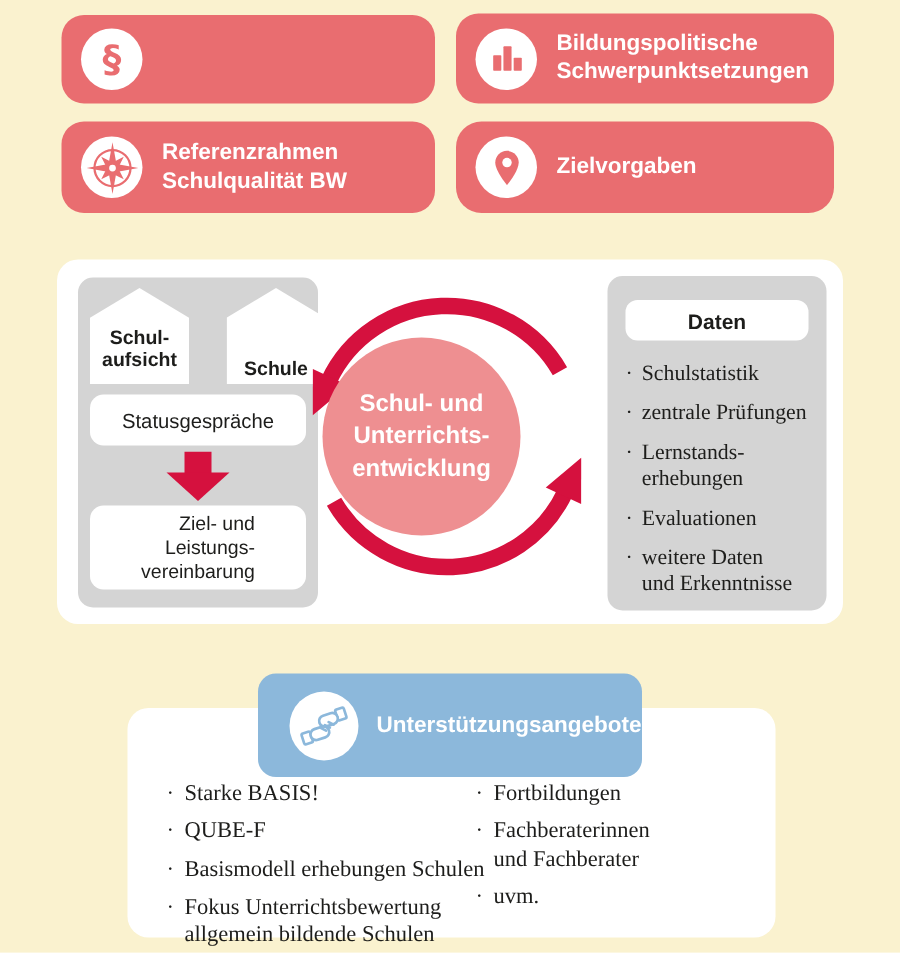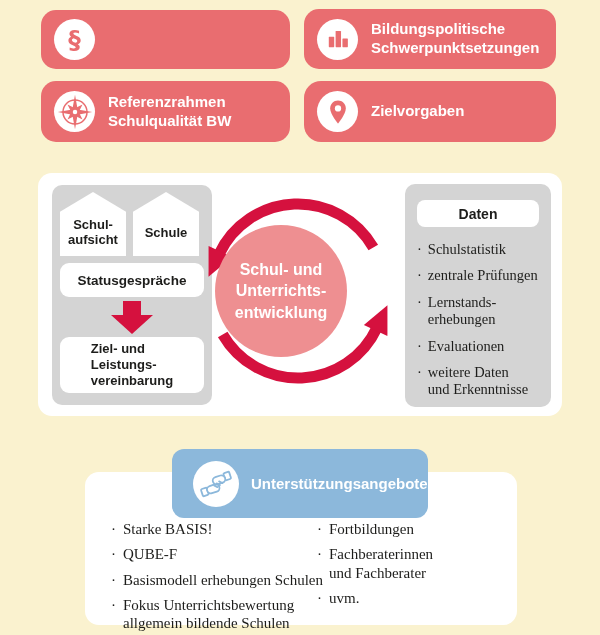--- a/index.html
+++ b/index.html
@@ -27,24 +27,24 @@
   .panel-main{position:absolute;left:38px;top:173px;width:524px;height:243px;background:#fff;border-radius:14px;}
   .gray{position:absolute;background:var(--gray);border-radius:10px;}
   #gray-left{left:14px;top:12px;width:160px;height:220px;}
   #gray-right{left:367px;top:11px;width:146px;height:223px;}
 
   .house{position:absolute;background:#fff;color:var(--text-dark);
     clip-path:polygon(50% 0,100% 31%,100% 100%,0 100%,0 31%);
     display:flex;align-items:flex-end;justify-content:center;text-align:center;
     font-weight:bold;font-size:13px;line-height:1.15;box-sizing:border-box;}
   #house1{left:8px;top:7px;width:66px;height:64px;padding-bottom:8px;}
-  #house2{left:81px;top:7px;width:66px;height:64px;padding-bottom:15px;}
+  #house2{left:99px;top:7px;width:66px;height:64px;padding-bottom:2px;}
 
   .box-white{position:absolute;background:#fff;border-radius:9px;color:var(--text-dark);
-    display:flex;align-items:center;justify-content:center;text-align:left;font-weight:bold;}
+    display:flex;align-items:center;justify-content:center;text-align:right;font-weight:normal;}
   #status-box{left:8px;top:78px;width:144px;height:34px;font-size:13.5px;}
   #ziel-box{left:8px;top:152px;width:144px;height:56px;font-size:13px;line-height:1.25;}
   #down-arrow{position:absolute;left:58px;top:116px;}
 
   #cycle-circle{position:absolute;left:177px;top:52px;width:132px;height:132px;border-radius:50%;
     background:var(--salmon-light);display:flex;align-items:center;justify-content:center;text-align:center;
     color:#fff;font-weight:bold;font-size:16px;line-height:1.35;z-index:2;}
   #cycle-arrows{position:absolute;left:150px;top:8px;z-index:1;}
 
   #daten-title{position:absolute;left:12px;top:16px;width:122px;height:27px;border-radius:8px;background:#ffffff;

